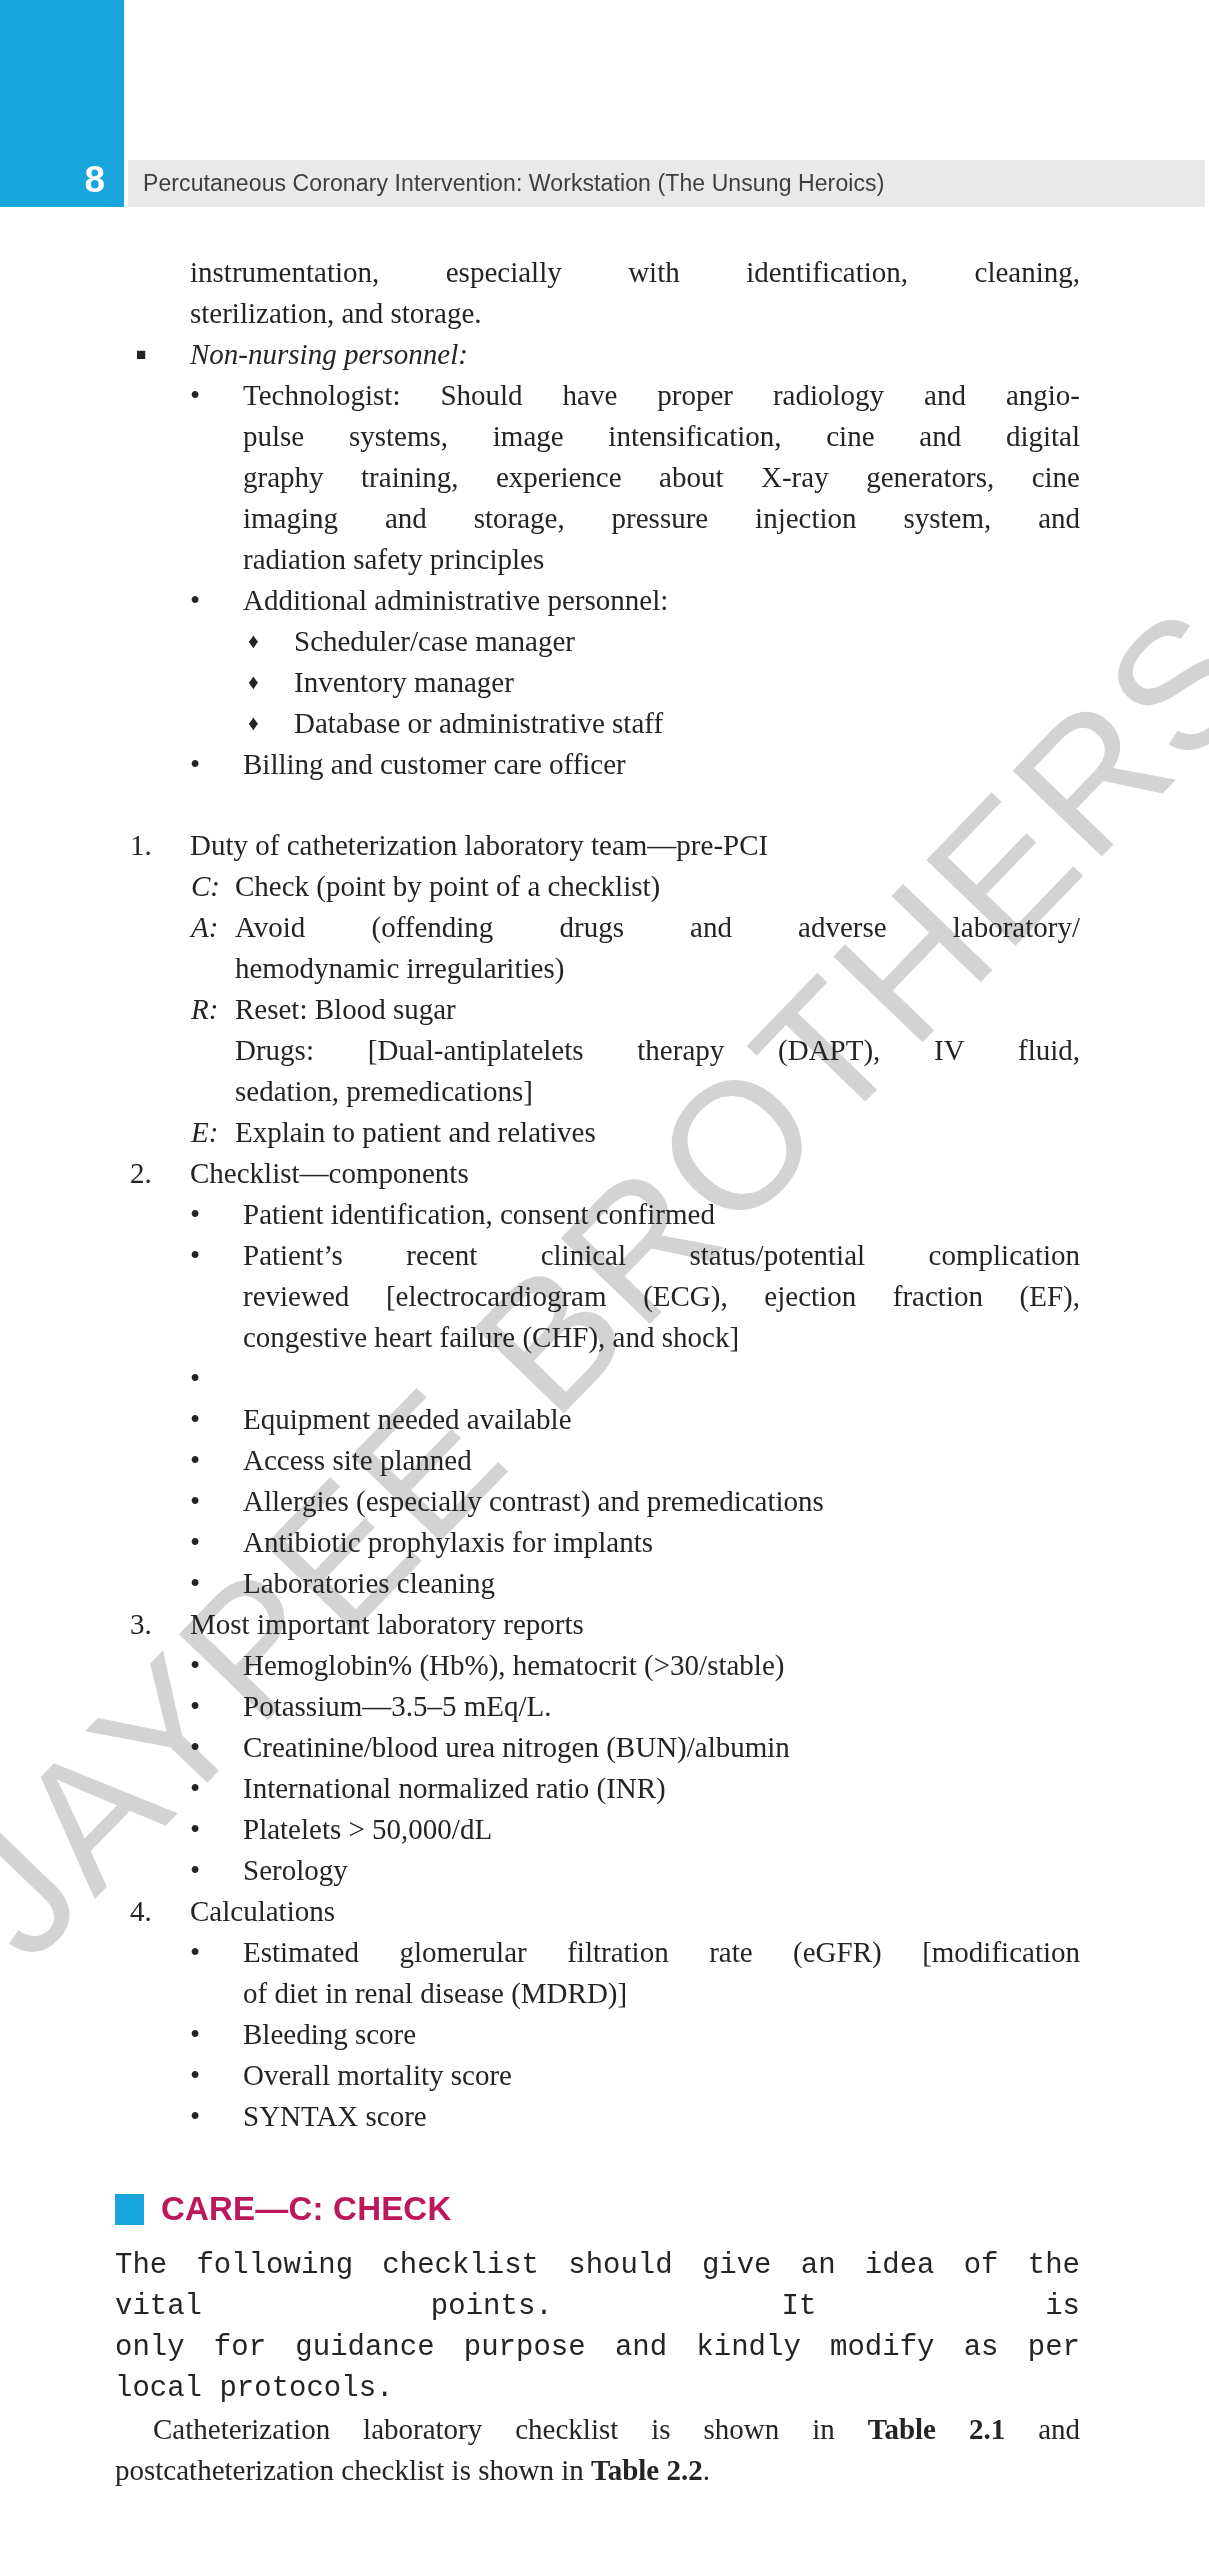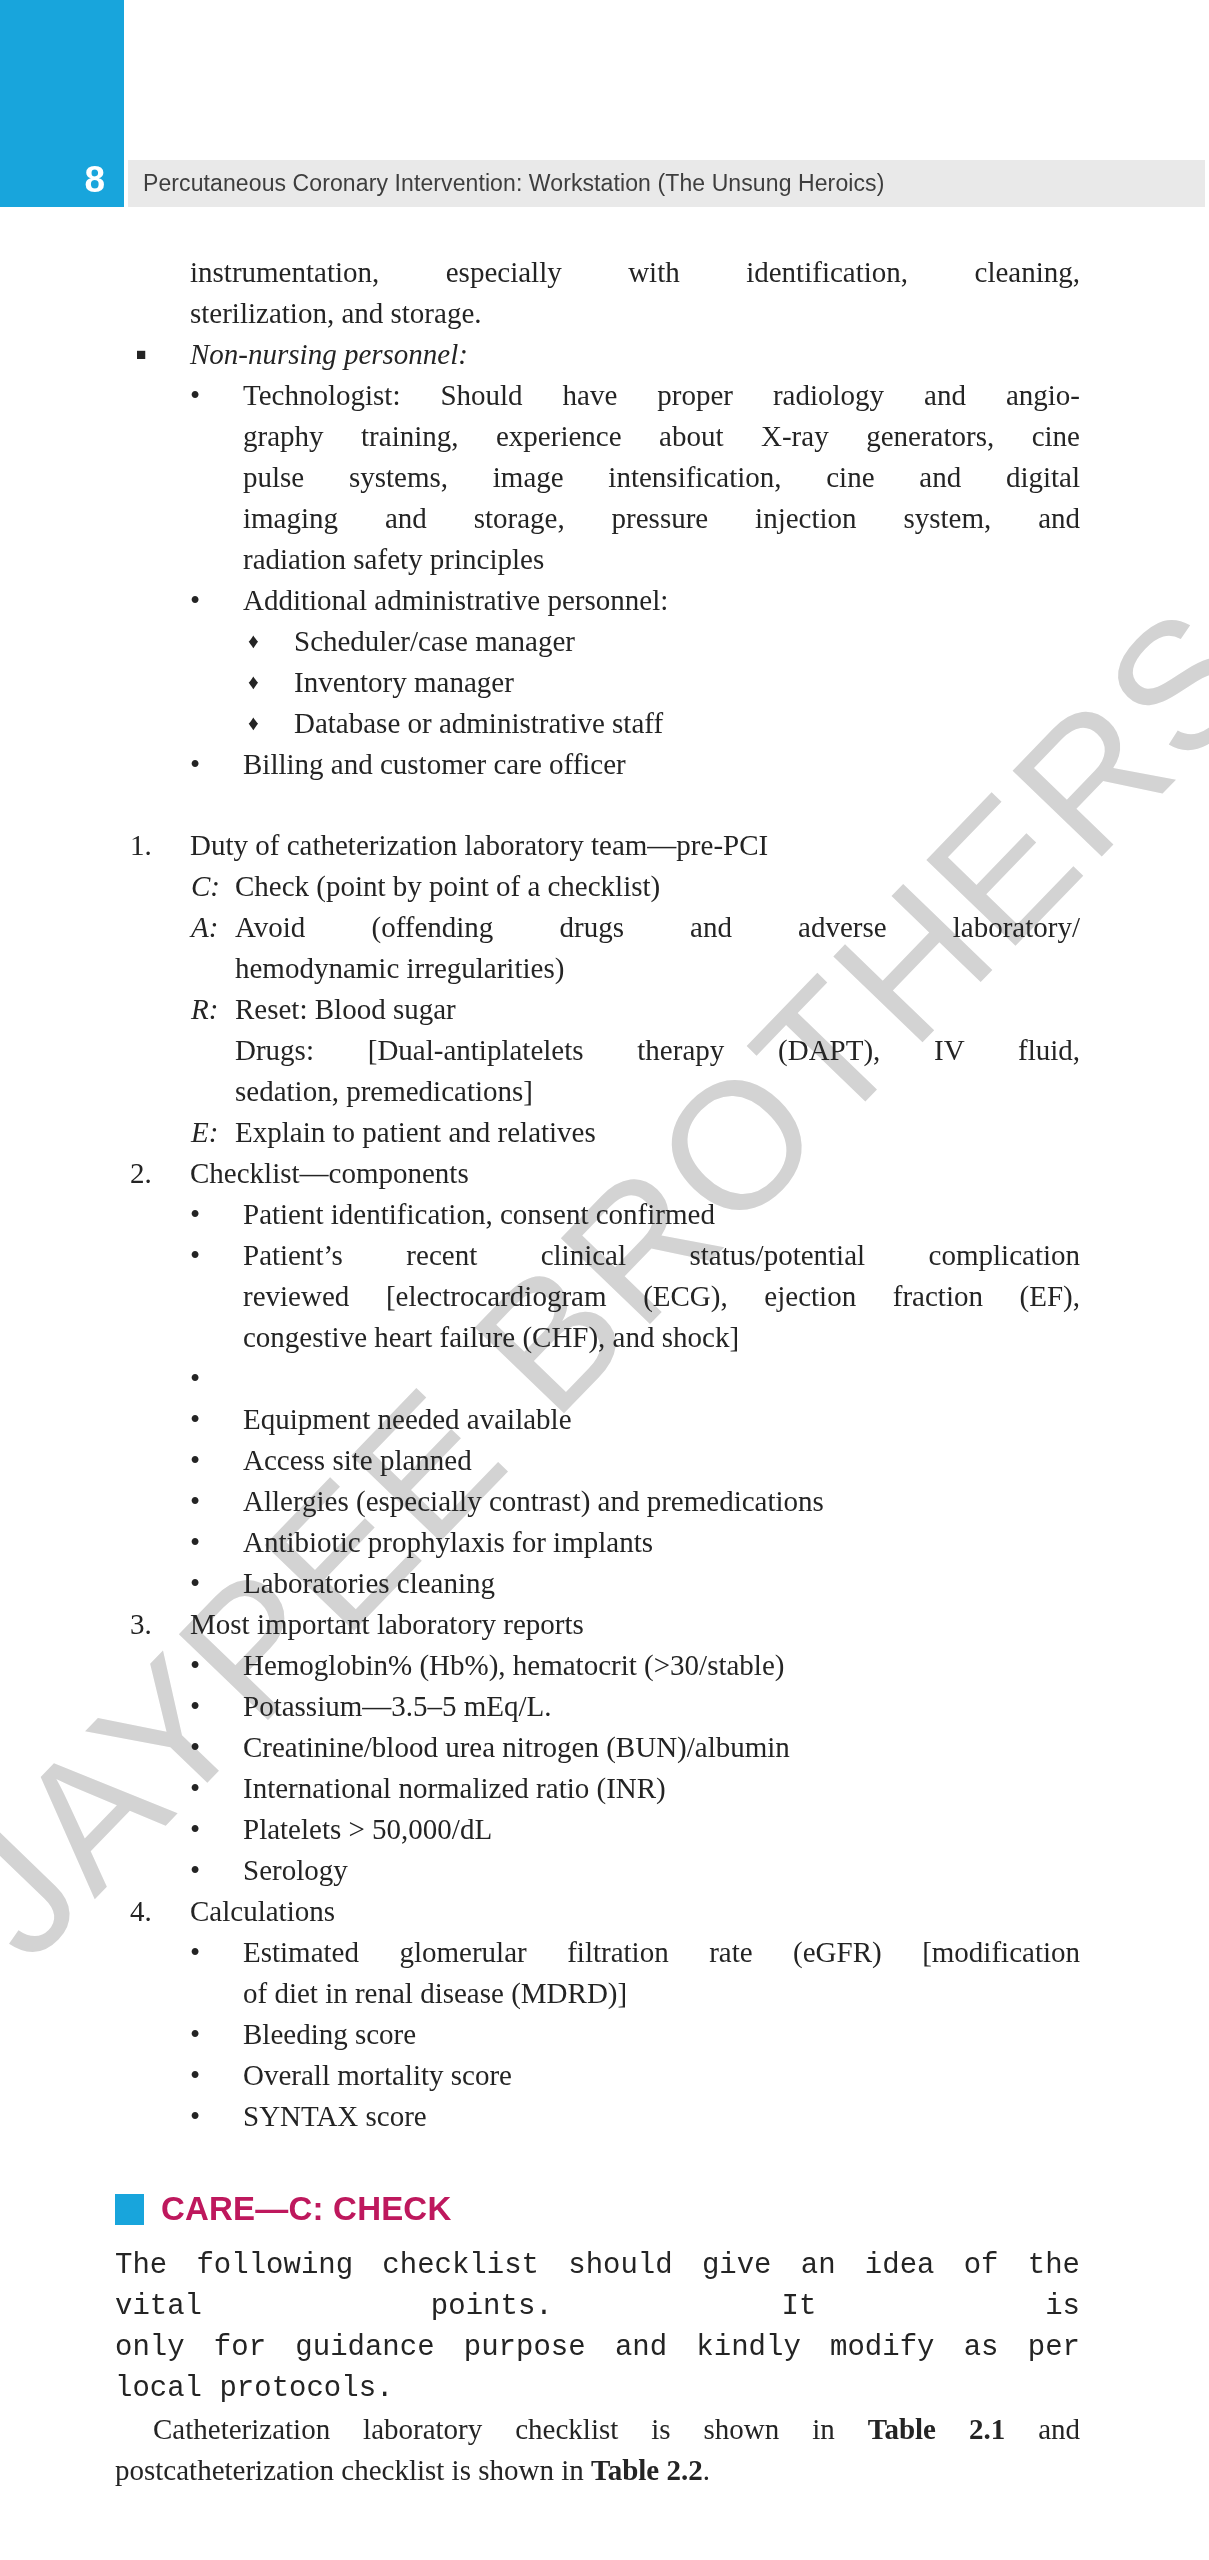--- a/index.html
+++ b/index.html
@@ -83,22 +83,22 @@
 
   <div class="row r-sq">
     <span class="marker">■</span>
     <div class="txt">Non-nursing personnel:</div>
   </div>
 
   <div class="row r-b2">
     <span class="marker">•</span>
     <div class="txt">
         <div class="jline">Technologist: Should have proper radiology and angio-</div>
+        <div class="jline">pulse systems, image intensification, cine and digital</div>
         <div class="jline">graphy training, experience about X-ray generators, cine</div>
-        <div class="jline">pulse systems, image intensification, cine and digital</div>
         <div class="jline">imaging and storage, pressure injection system, and</div>
         <div class="jline last">radiation safety principles</div>
       </div>
   </div>
   <div class="row r-b2">
     <span class="marker">•</span>
     <div class="txt">
         <div class="jline last">Additional administrative personnel:</div>
       </div>
   </div>

